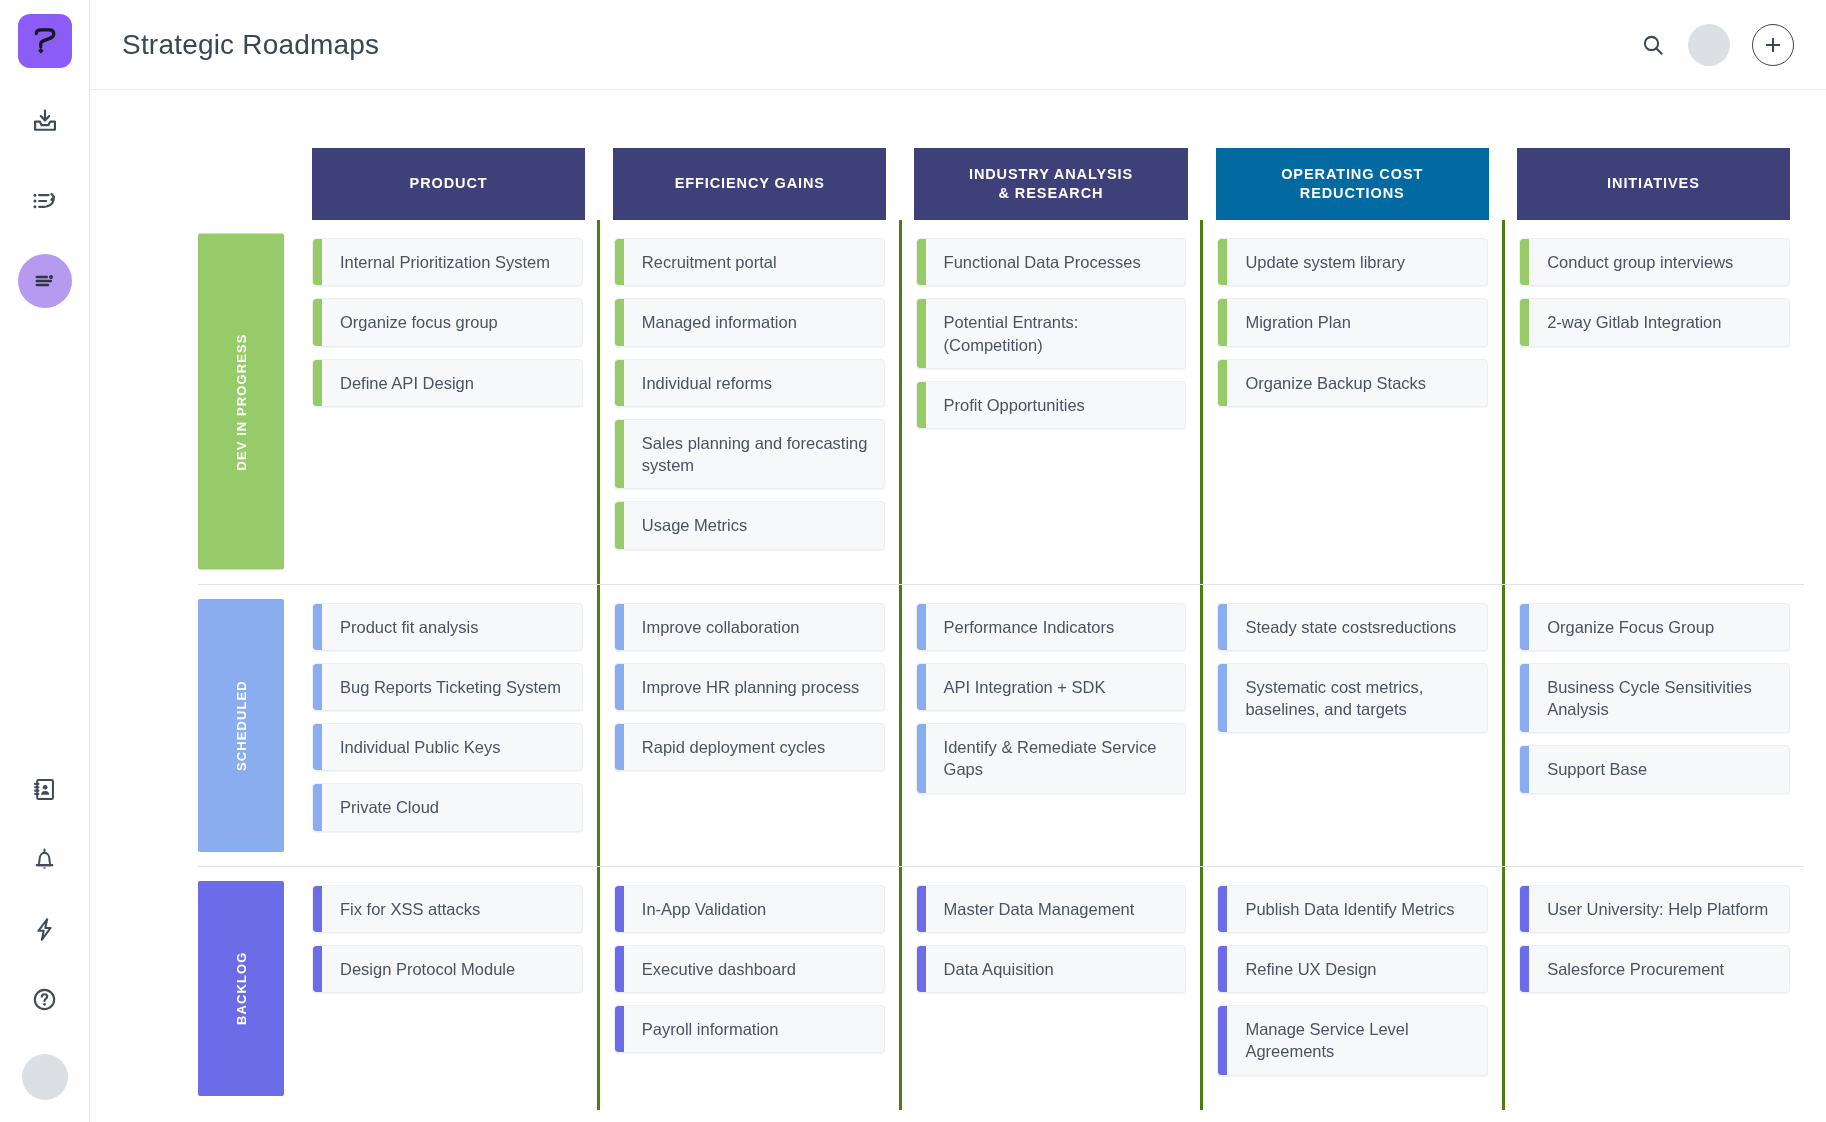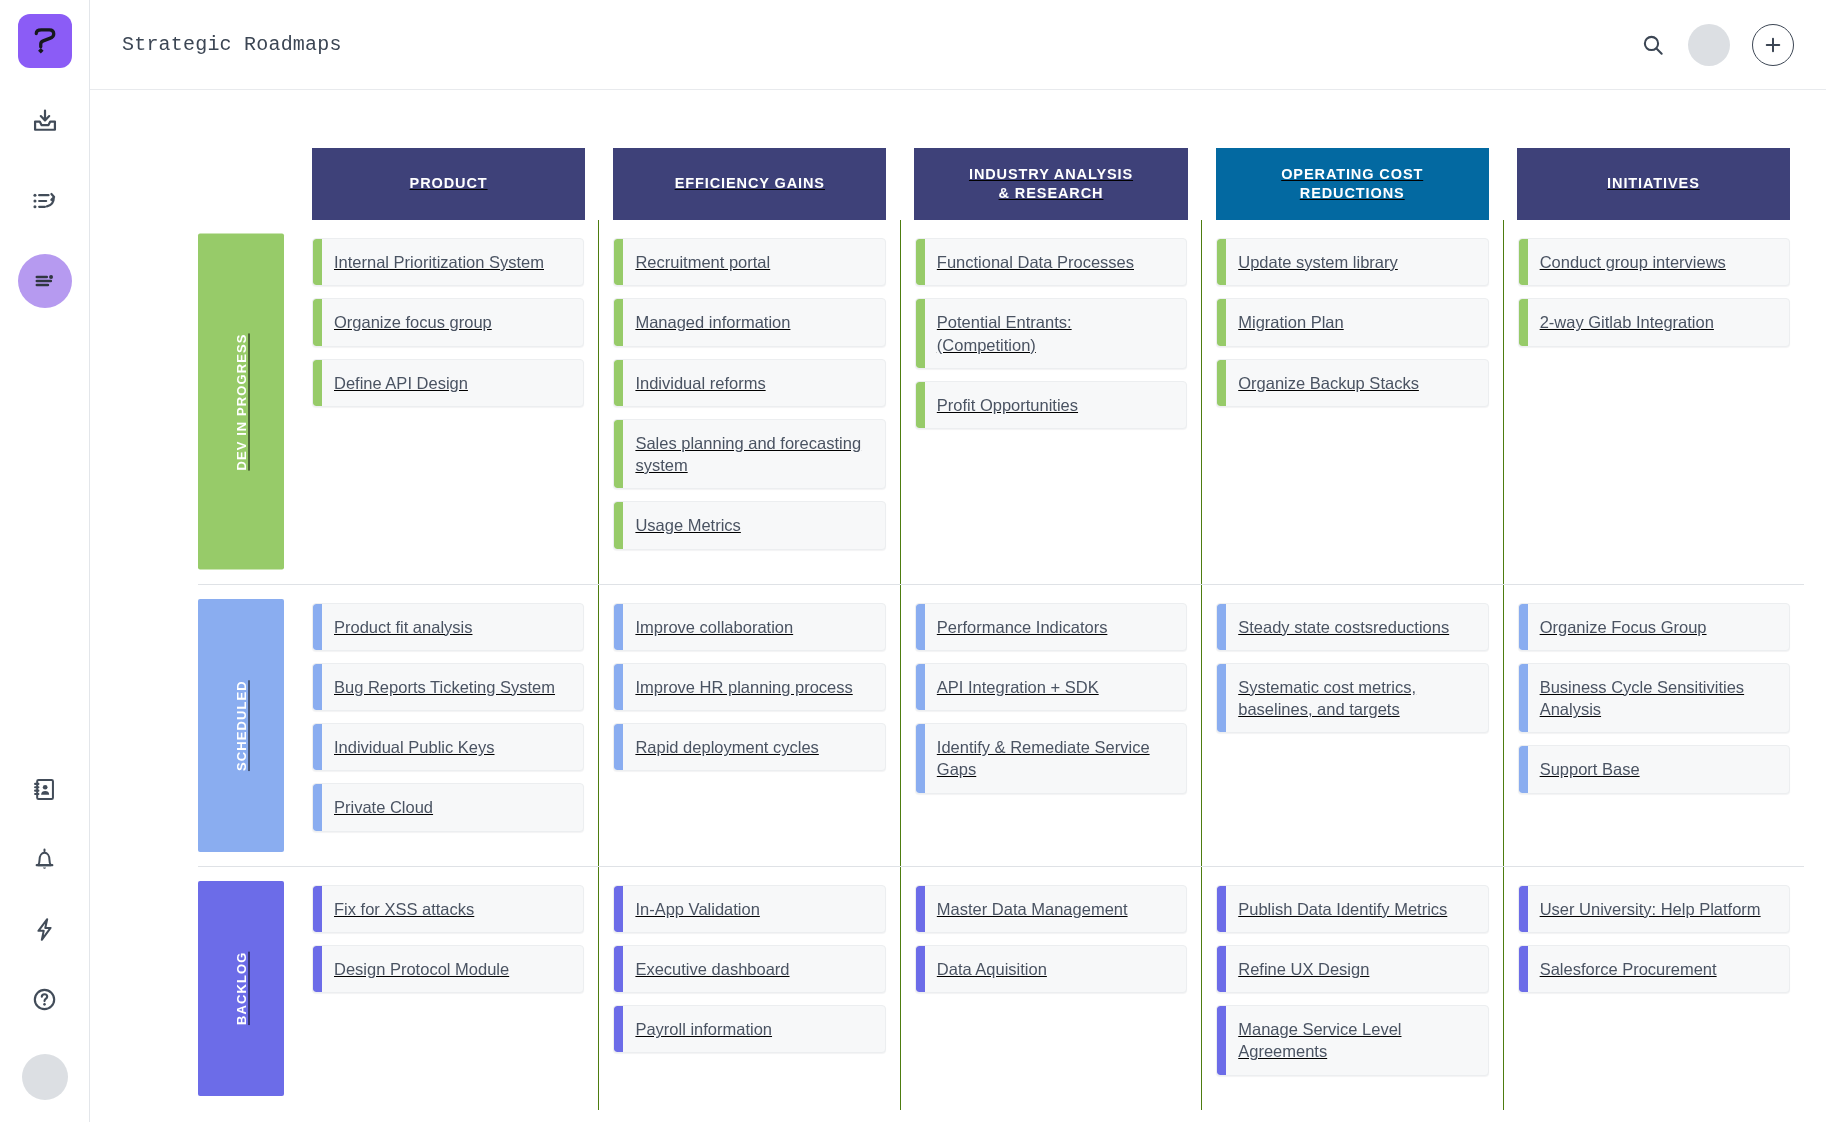--- a/index.html
+++ b/index.html
@@ -44,38 +44,37 @@
   .main { flex: 1 1 auto; display: flex; flex-direction: column; height: 1122px; min-width:0; }
 
   .topbar {
     height: 90px; flex: 0 0 90px;
     display: flex; align-items: center;
     padding: 0 32px 0 32px;
     border-bottom: 1px solid #e8eaed;
     background:#fff;
   }
   .page-title {
-    font-size: 20px; color: #3c4654; letter-spacing: .2px; font-family: Liberation Mono, monospace;
+    font-size: 28px; color: #3c4654; letter-spacing: .2px;
   }
   .topbar-right { margin-left:auto; display:flex; align-items:center; gap: 22px; }
   .search-btn { color:#3c4654; cursor:pointer; display:flex; }
   .top-avatar { width: 42px; height: 42px; border-radius:50%; background:#dcdfe3; }
   .add-btn {
     width: 42px; height: 42px; border-radius:50%;
     border: 1.5px solid #3c4654; color:#3c4654;
     display:flex; align-items:center; justify-content:center;
     background:#fff; cursor:pointer;
   }
 
   
   .board {
     flex: 1 1 auto; position: relative;
     padding: 0 22px 0 0;
     overflow: hidden;
-    text-decoration: underline;
   }
 
   
   .cat-row {
     display: flex;
     padding-left: 208px;
     padding-top: 58px;
   }
   .cat-cell { flex: 1 1 0; padding: 0 14px; min-width: 0; }
   .cat-chip {
@@ -102,38 +101,38 @@
     display: flex; align-items: center; justify-content: center;
     color: #fff; font-size: 13px; font-weight: 700; letter-spacing: 1.1px;
     writing-mode: vertical-rl; transform: rotate(180deg);
     padding: 12px 0;
   }
 
   .row-body { flex: 1 1 auto; display: flex; min-width: 0; }
   .col-cell {
     flex: 1 1 0; min-width: 0;
     padding: 18px 14px 22px 14px;
-    border-left: 1px solid #4d7c0f;
+    border-left: 3px solid #4d7c0f;
   }
   .col-cell.first { border-left: none; }
 
   .card {
     display: flex; align-items: stretch;
     background: #f7f8f9;
     border: 1px solid #eceef0;
     border-radius: 4px;
     box-shadow: 0 1px 1px rgba(16,24,40,.05);
     margin-bottom: 12px;
     min-height: 46px;
     overflow: hidden;
     cursor: pointer;
   }
   .card-bar { width: 9px; flex: 0 0 9px; border-radius: 3px 0 0 3px; }
   .card-text {
-    padding: 12px 14px 12px 12px;
+    padding: 12px 14px 12px 18px;
     font-size: 16.5px; color: #4a5362; line-height: 1.35;
     display:flex; align-items:center;
     font-weight: 400;
   }
 
   
   .row-dev .col-cell { min-height: 278px; }
   .row-sched .col-cell { min-height: 236px; }
   .row-back .col-cell { min-height: 200px; }
   .row-dev .swim-label { min-height: 250px; }

